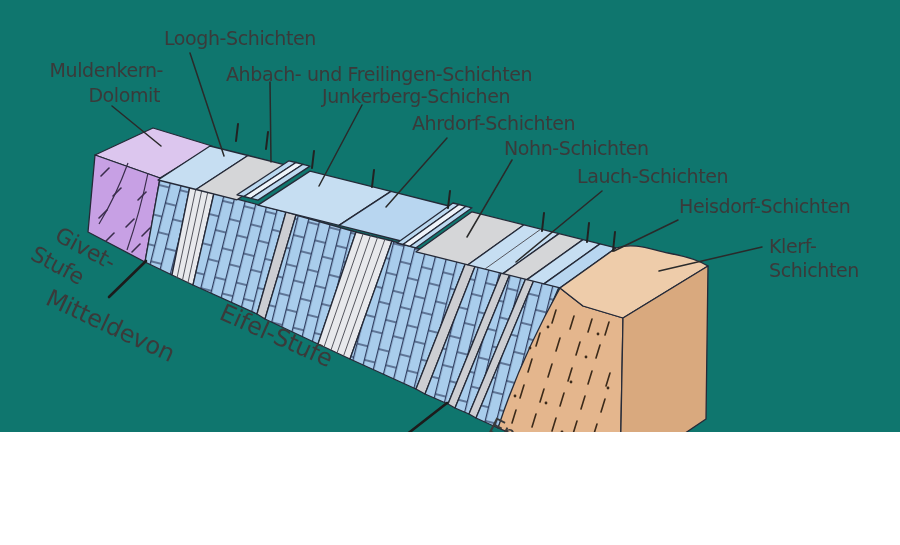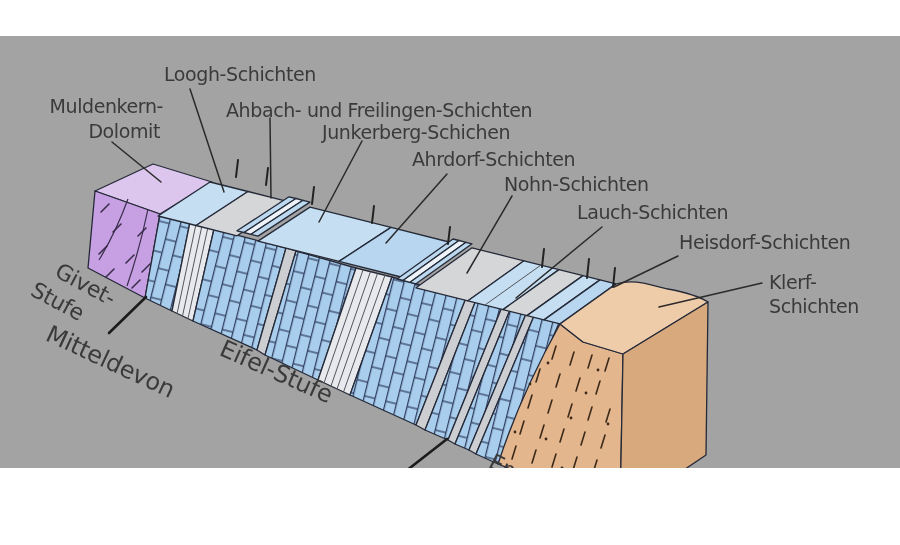--- a/index.html
+++ b/index.html
@@ -1,17 +1,17 @@
 <!DOCTYPE html>
 <html><head>
 <meta charset="utf-8">
 <style>
   html,body { margin:0; padding:0; background:#ffffff; }
-  .stage { position:relative; width:900px; height:432px; background:#a3a3a3; overflow:hidden;
-           font-family:"DejaVu Sans", sans-serif;margin-top:36px; }
+  .stage { position:relative; width:900px; height:432px; background:#0f766e; overflow:hidden;
+           font-family:"DejaVu Sans", sans-serif; }
   svg { position:absolute; left:0; top:0; }
   .lbl  { font-family:"DejaVu Sans", sans-serif; font-size:19px; letter-spacing:-0.4px; }
   .stg  { font-family:"DejaVu Sans", sans-serif; font-size:22px; letter-spacing:-0.3px; }
   .stg2 { font-family:"DejaVu Sans", sans-serif; font-size:24px; letter-spacing:-0.3px; }
   .face   { stroke:#252a38; stroke-width:1.3; stroke-linejoin:round; }
   .thinln { stroke:#55565e; stroke-width:1; fill:none; }
   .leader { stroke:#2a2a2a; stroke-width:1.5; fill:none; stroke-linecap:round; }
   .tick   { stroke:#222; stroke-width:2; stroke-linecap:round; }
   .bnd    { stroke:#1c1c1c; stroke-width:2.6; stroke-linecap:round; }
   .dash   { stroke:#3a2d4c; stroke-width:1.6; stroke-linecap:round; }

